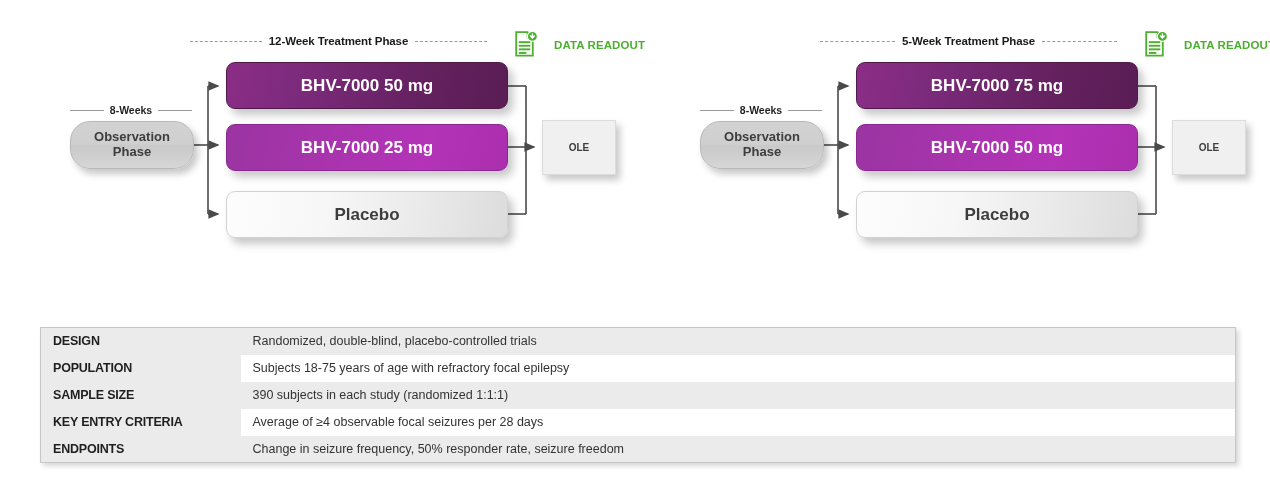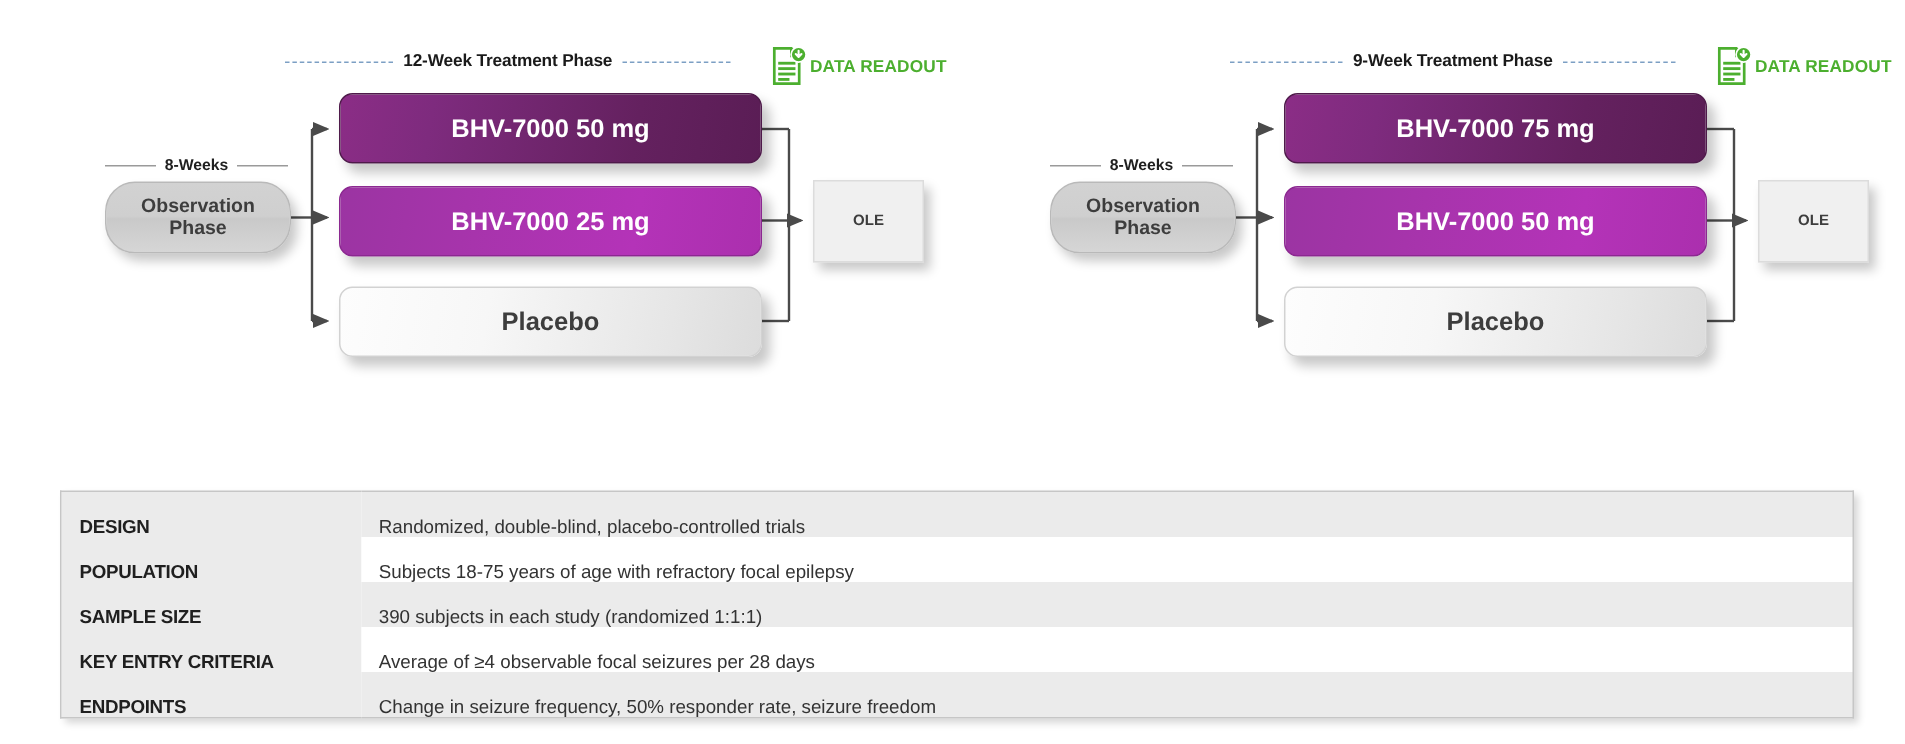--- a/index.html
+++ b/index.html
@@ -23,21 +23,21 @@
   }
   .phase-dash { flex: 1 1 auto; border-top: 1.6px dashed #7c9fc4; height: 0; }
   .phase-label {
     font-size: 11.5px; font-weight: bold; color: #1a1a1a;
     white-space: nowrap; letter-spacing: -0.1px;
   }
 
   
   .readout {
     position: absolute; top: 15px; left: 484px;
-    display: flex; align-items: center; gap: 2px;
+    display: flex; align-items: center; gap: 16px;
   }
   .readout-icon { width: 24px; height: 27px; display: block; }
   .readout-text {
     font-size: 11.5px; font-weight: bold; color: #4caf2f;
     letter-spacing: 0.1px; white-space: nowrap;
   }
 
   
   .weeks-head {
     position: absolute; top: 88px; left: 40px; width: 122px;
@@ -103,21 +103,21 @@
   
   .info-table {
     position: absolute; left: 40px; top: 327px;
     width: 1196px;
     border: 1px solid #c6c6c6;
     border-collapse: collapse;
     box-shadow: 3px 3px 5px rgba(0,0,0,0.16);
     background: #ffffff;
   }
   .info-table tr { height: 27px; }
-  .info-table td { padding: 16px 0 0 12px; vertical-align: middle; }
+  .info-table td { padding: 0 0 0 12px; vertical-align: middle; }
   .info-table td.k {
     width: 200px;
     background: #ebebeb;
     font-size: 12.5px; font-weight: bold; color: #1f1f1f;
     letter-spacing: -0.2px;
   }
   .info-table td.v {
     font-size: 12.5px; color: #333333;
   }
   .info-table tr.odd td.v { background: #ebebeb; }
@@ -214,21 +214,21 @@
         <path d="M478,70 L496,70"></path>
         <path d="M478,198 L496,198"></path>
         <path d="M496,70 L496,198"></path>
         <path d="M496,131 L504,131" marker-end="url(#ah2)"></path>
         <path d="M478,131 L496,131"></path>
       </g>
     </svg>
 
     <div class="phase-head">
       <span class="phase-dash"></span>
-      <span class="phase-label">9-Week Treatment Phase</span>
+      <span class="phase-label">5-Week Treatment Phase</span>
       <span class="phase-dash"></span>
     </div>
 
     <div class="readout">
       <svg class="readout-icon" viewBox="0 0 24 27">
         <path d="M2.2 1.2 h11.4 l5.2 5.1 v18.4 h-16.6 z" fill="#ffffff" stroke="#4caf2f" stroke-width="1.8"></path>
         <path d="M13.6 1.2 v5.1 h5.2" fill="none" stroke="#4caf2f" stroke-width="1.8"></path>
         <g fill="#4caf2f">
           <rect x="4.8" y="10.2" width="11.5" height="1.9"></rect>
           <rect x="4.8" y="13.8" width="11.5" height="1.9"></rect>

